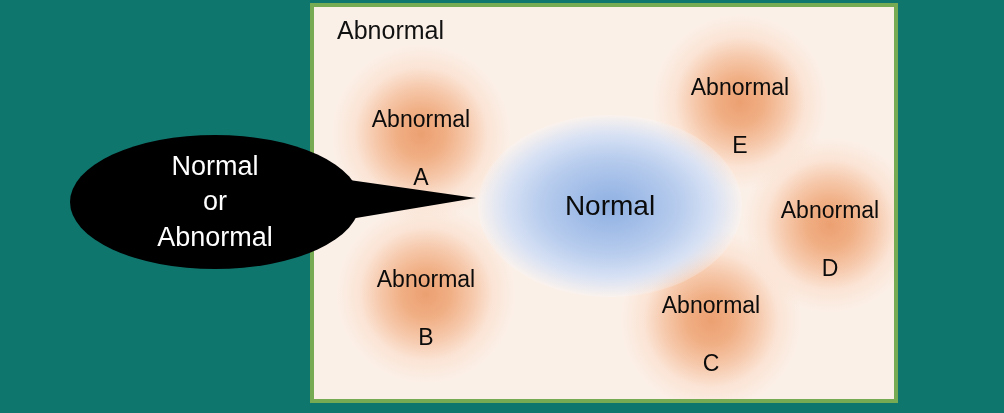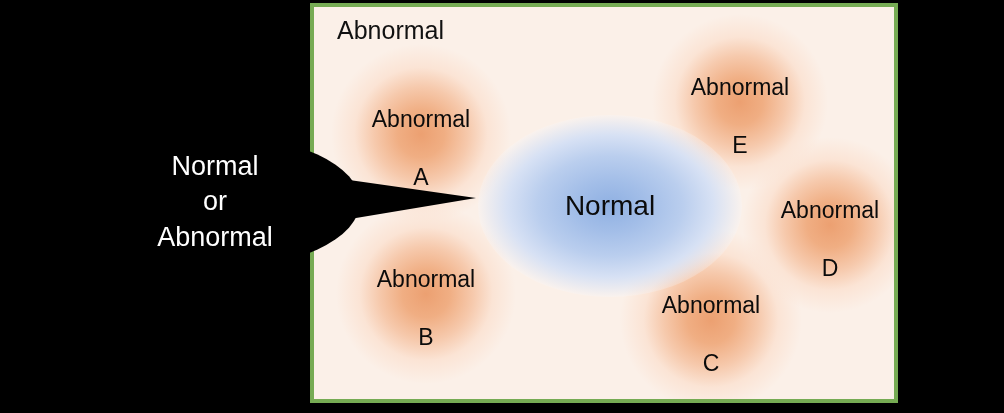--- a/index.html
+++ b/index.html
@@ -10,21 +10,21 @@
   body {
     width: 1004px;
     height: 413px;
     font-family: "Liberation Sans", sans-serif;
     overflow: hidden;
   }
   #canvas {
     position: relative;
     width: 1004px;
     height: 413px;
-    background: #000000;
+    background: #0f766e;
   }
 
   
   #abnormal-box {
     position: absolute;
     left: 310px;
     top: 3px;
     width: 588px;
     height: 400px;
     background: #FBF0E8;

